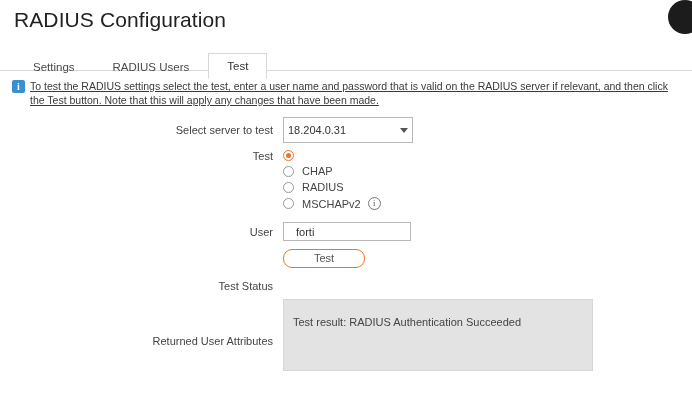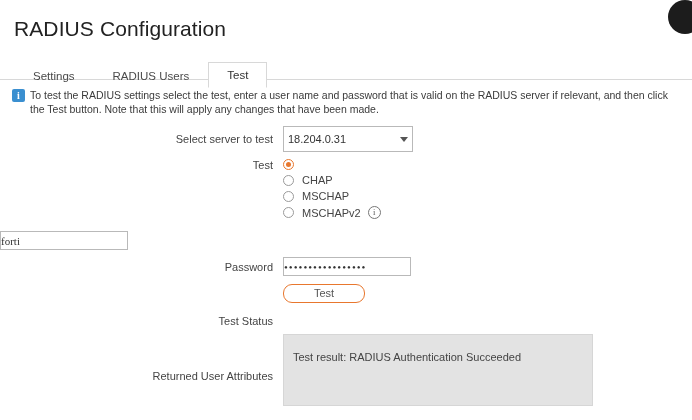--- a/index.html
+++ b/index.html
@@ -13,21 +13,21 @@
     overflow: hidden;
     font-family: "Liberation Sans", sans-serif;
     font-size: 11px;
     color: #333333;
     position: relative;
   }
   .page-title {
     font-size: 21px;
     font-weight: normal;
     color: #222222;
-    padding: 17px 0 0 14px;
+    padding: 8px 0 0 14px;
     letter-spacing: 0.1px;
   }
   
   .corner-dot {
     position: absolute;
     top: 0px;
     right: -10px;
     width: 34px;
     height: 34px;
     border-radius: 50%;
@@ -78,20 +78,21 @@
     font-size: 10px;
     font-weight: bold;
     line-height: 13px;
     text-align: center;
     margin-right: 5px;
     margin-top: 1px;
     font-family: "Liberation Serif", serif;
   }
   .notice-text {
     max-width: 660px;
+    text-decoration: underline;
   }
   .form {
     margin-top: 6px;
   }
   .row {
     display: flex;
     align-items: center;
     margin-bottom: 7px;
   }
   .row-label {
@@ -176,23 +177,23 @@
     font-family: "Liberation Serif", serif;
     cursor: pointer;
   }
   input.text-field {
     width: 128px;
     height: 19px;
     border: 1px solid #b9b9b9;
     background: #ffffff;
     font-size: 11px;
     color: #333333;
-    padding: 0 0;
-    box-sizing: border-box;
-    font-family: Liberation Serif, serif;
+    padding: 0 12px;
+    box-sizing: border-box;
+    font-family: Liberation Sans, sans-serif;
     outline: none;
   }
   input.password-field {
     letter-spacing: 1px;
   }
   .test-button {
     width: 82px;
     height: 19px;
     border: 1px solid #e8772e;
     border-radius: 9px;
@@ -268,42 +269,37 @@
     <div class="row-field">
       <div class="radio-row">
         <span class="radio checked"></span>
       </div>
       <div class="radio-row">
         <span class="radio"></span>
         <span class="radio-label">CHAP</span>
       </div>
       <div class="radio-row">
         <span class="radio"></span>
-        <span class="radio-label">MSCHAP</span>
+        <span class="radio-label">RADIUS</span>
       </div>
       <div class="radio-row">
         <span class="radio"></span>
         <span class="radio-label">MSCHAPv2</span>
         <span class="info-circle">i</span>
       </div>
     </div>
   </div>
 
   <div class="row" style="margin-top:8px;">
+    <div class="row-label">User</div>
     <div class="row-field">
       <input class="text-field" type="text" value="forti" style="">
     </div>
   </div>
 
-  <div class="row">
-    <div class="row-label">Password</div>
-    <div class="row-field">
-      <input class="text-field password-field" type="text" value="•••••••••••••••••" style="">
-    </div>
-  </div>
 
   <div class="row" style="margin-top:8px;">
     <div class="row-label"></div>
     <div class="row-field">
       <button class="test-button">Test</button>
     </div>
   </div>
 
   <div class="row status-row">
     <div class="row-label">Test Status</div>

